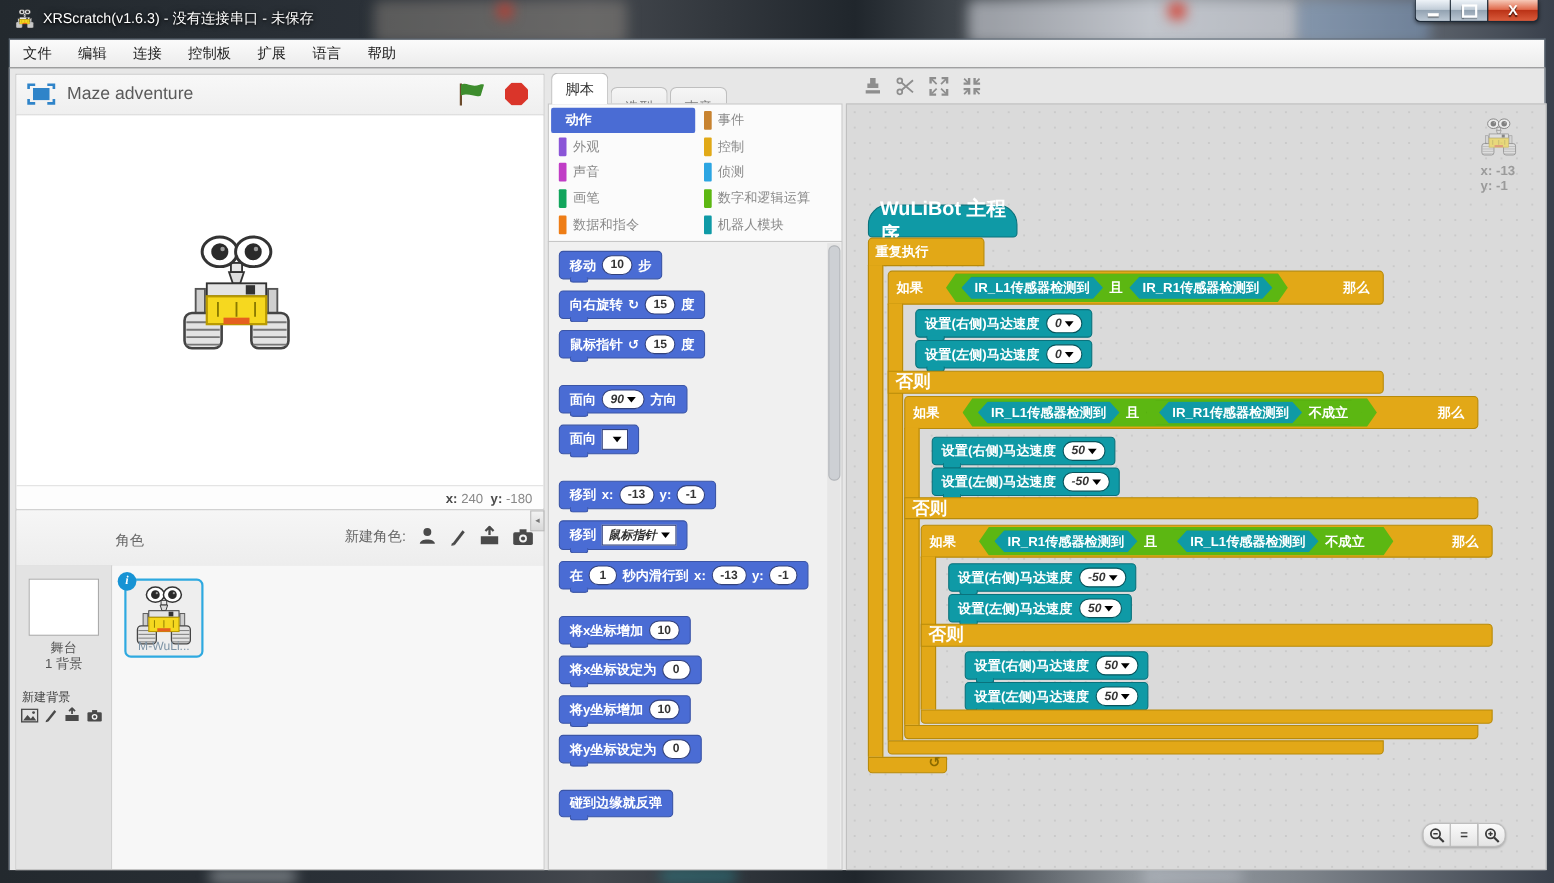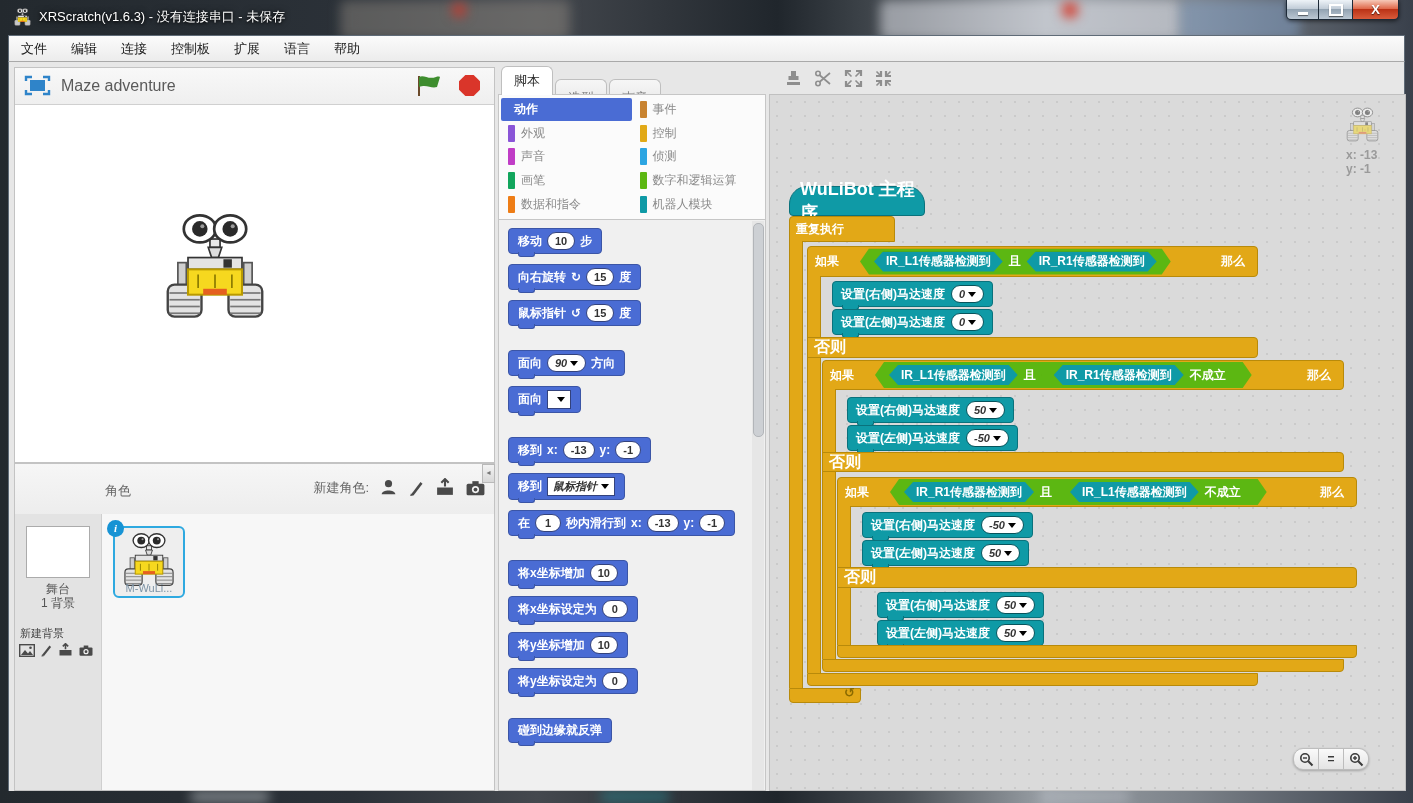--- a/index.html
+++ b/index.html
@@ -228,20 +228,28 @@
           <path d="M3 3 C8 0,12 6,20 3 C22 2.4,23 2.6,24 3 L21 13 C15 15,11 10,3 13 Z" fill="#3e8d2e"></path>
         </svg>
       </span>
       <span class="stopbtn"></span>
     </div>
     <div class="stage-body">
       <svg width="102" height="108" viewBox="0 0 60 64" style="position:absolute;left:149px;top:107px">
           <use href="#robotdef"></use>
         </svg>
     </div>
+    <div class="coords-strip">
+      <span class="coords">
+        <b>x:</b>
+        <span>240</span>&nbsp;
+        <b>y:</b>
+        <span>-180</span>
+      </span>
+    </div>
   </div>
 
   <div class="divider-tab">◂</div>
 
   <div class="panel sprite-panel">
     <div class="sp-hdr">
       <span class="role">角色</span>
       <span class="newsprite">
         <span>新建角色:</span>
         <span>

